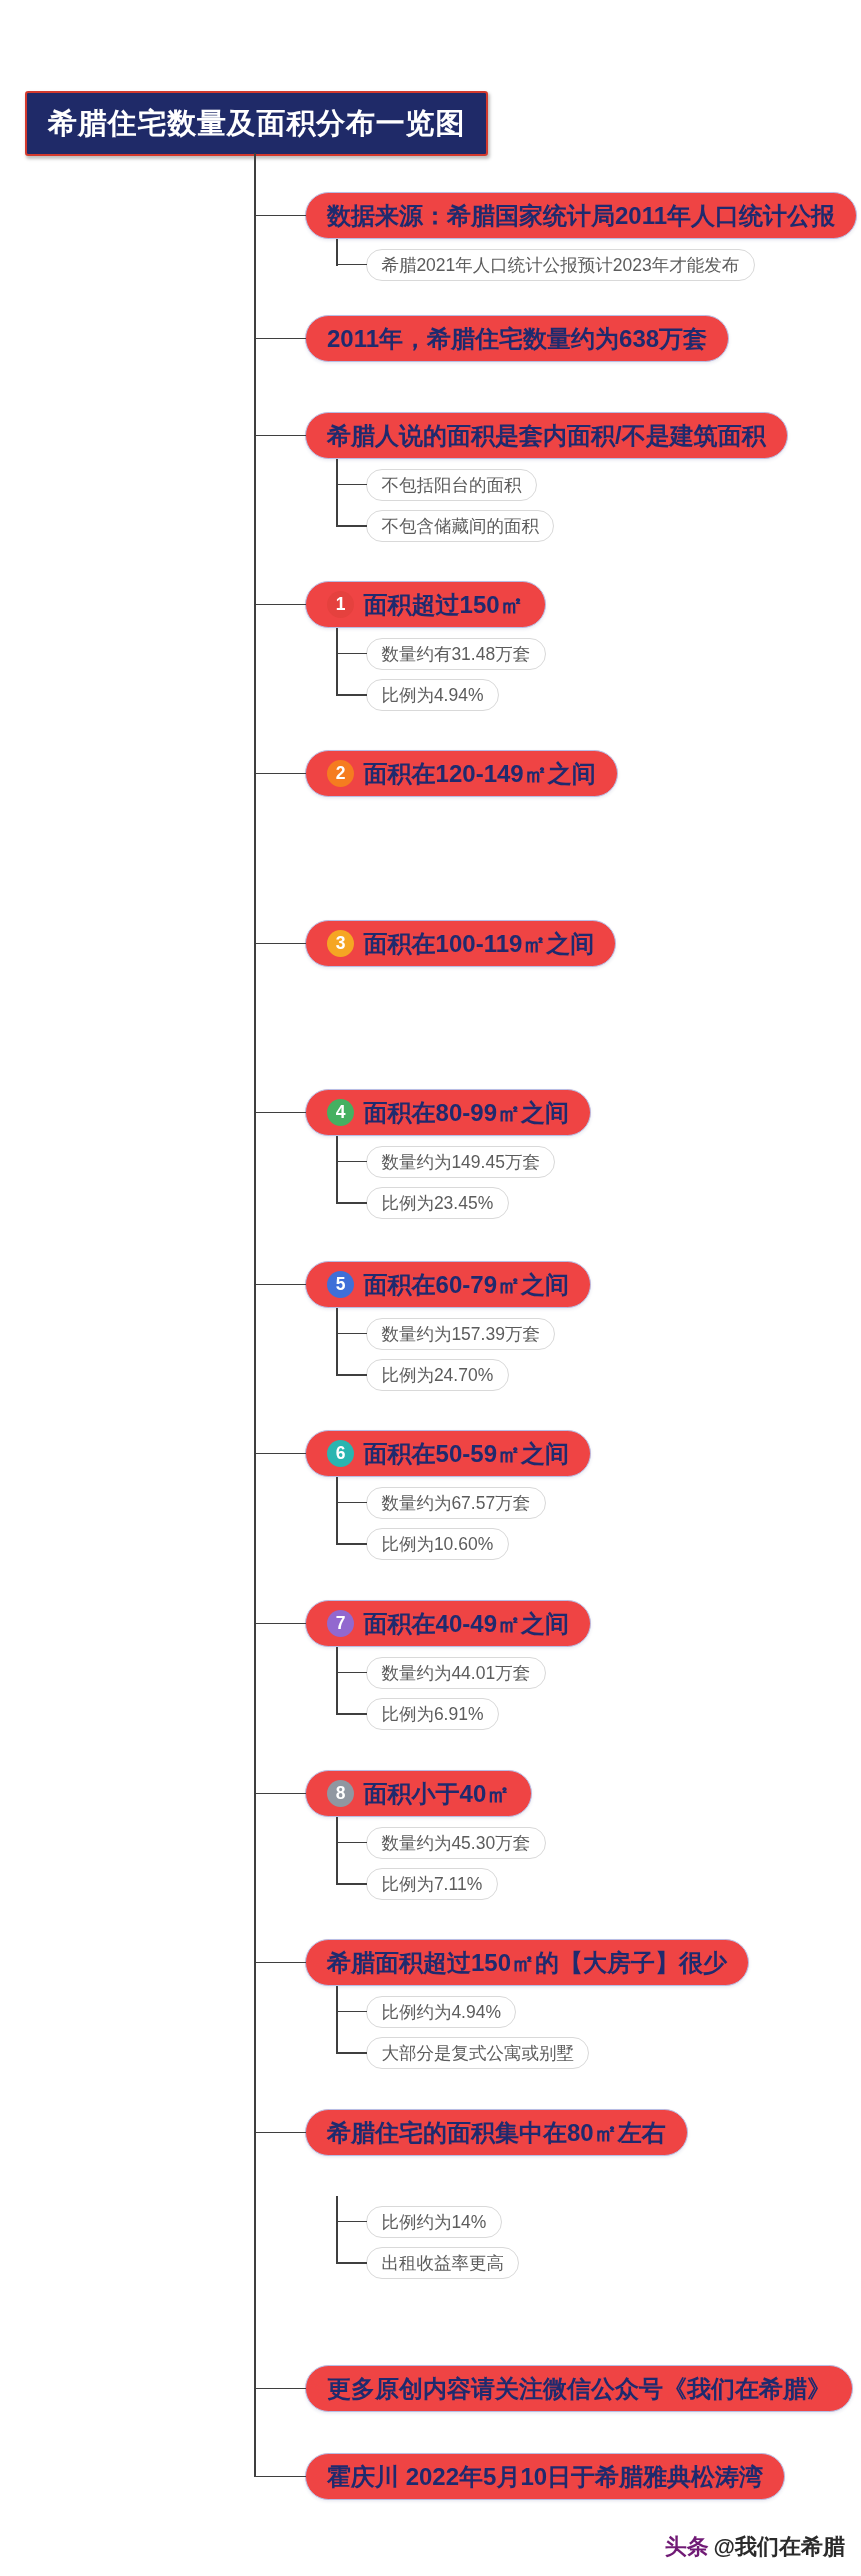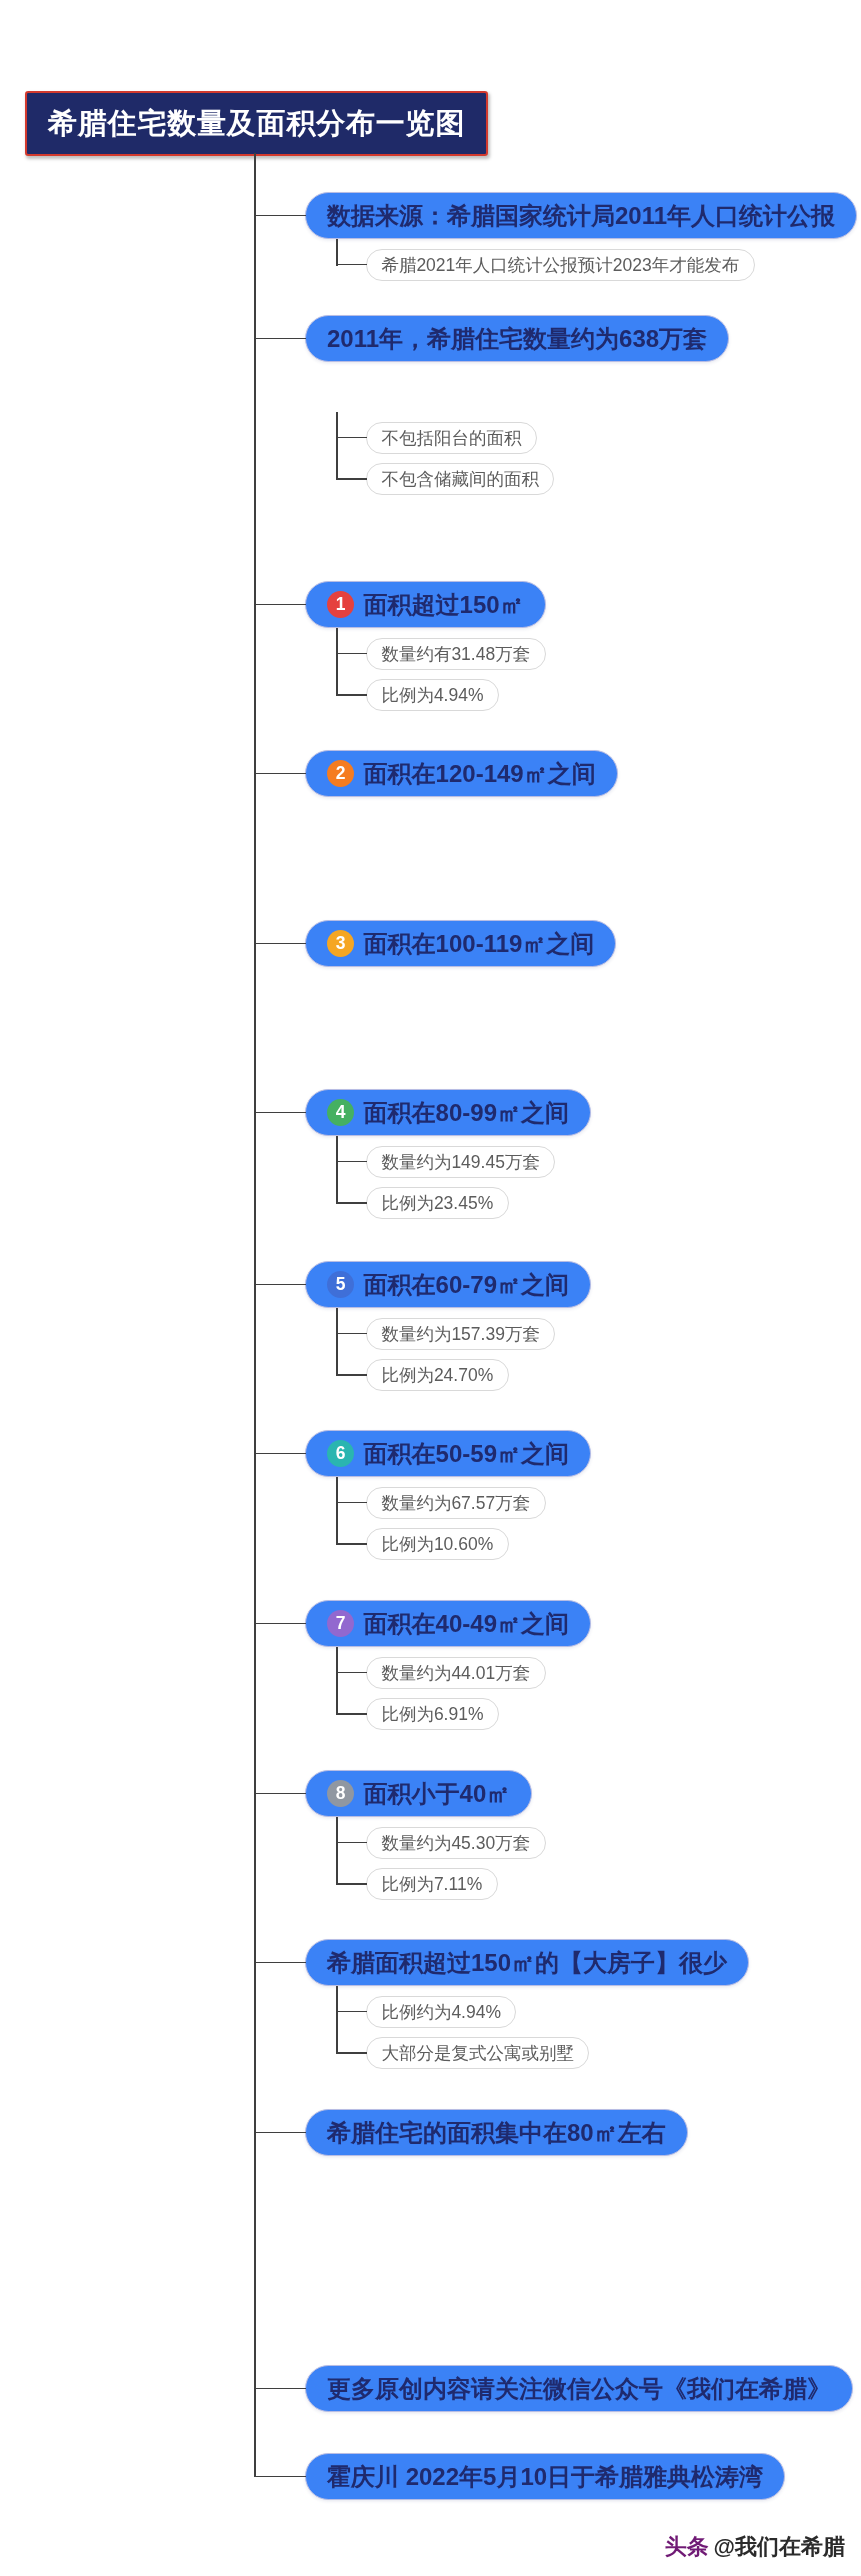--- a/index.html
+++ b/index.html
@@ -40,21 +40,21 @@
     background:#3f3f3f;
   }
   .branch{
     position:absolute;
     left:305px;
   }
   .main-node{
     position:relative;
     display:inline-flex;
     align-items:center;
-    background:#3b82f6;
+    background:#ef4444;
     border:1.6px solid #b8bde4;
     border-radius:27px;
     padding:0 21px;
     height:45px;
     font-size:24px;
     font-weight:bold;
     color:#1f2a6e;
     white-space:nowrap;
     box-shadow:0 1.6px 3.2px rgba(40,50,120,0.10);
   }
@@ -160,20 +160,23 @@
     </div>
   </div>
 
   <div class="branch" style="top:315px">
     <div class="main-node">
       <span class="node-label">2011年，希腊住宅数量约为638万套</span>
     </div>
   </div>
 
   <div class="branch" style="top:412px">
+    <div class="main-node">
+      <span class="node-label">希腊人说的面积是套内面积/不是建筑面积</span>
+    </div>
     <div class="children">
       <div class="child">
           <span>不包括阳台的面积</span>
         </div>
       <div class="child">
           <span>不包含储藏间的面积</span>
         </div>
     </div>
   </div>
 
@@ -295,20 +298,28 @@
     </div>
   </div>
 
   <div class="branch" style="top:2109px">
     <div class="main-node">
       <span class="node-label">希腊住宅的面积集中在80㎡左右</span>
     </div>
   </div>
 
   <div class="branch" style="top:2196px">
+    <div class="children">
+      <div class="child">
+          <span>比例约为14%</span>
+        </div>
+      <div class="child">
+          <span>出租收益率更高</span>
+        </div>
+    </div>
   </div>
 
   <div class="branch" style="top:2365px">
     <div class="main-node">
       <span class="node-label">更多原创内容请关注微信公众号《我们在希腊》</span>
     </div>
   </div>
 
   <div class="branch" style="top:2453px">
     <div class="main-node">

